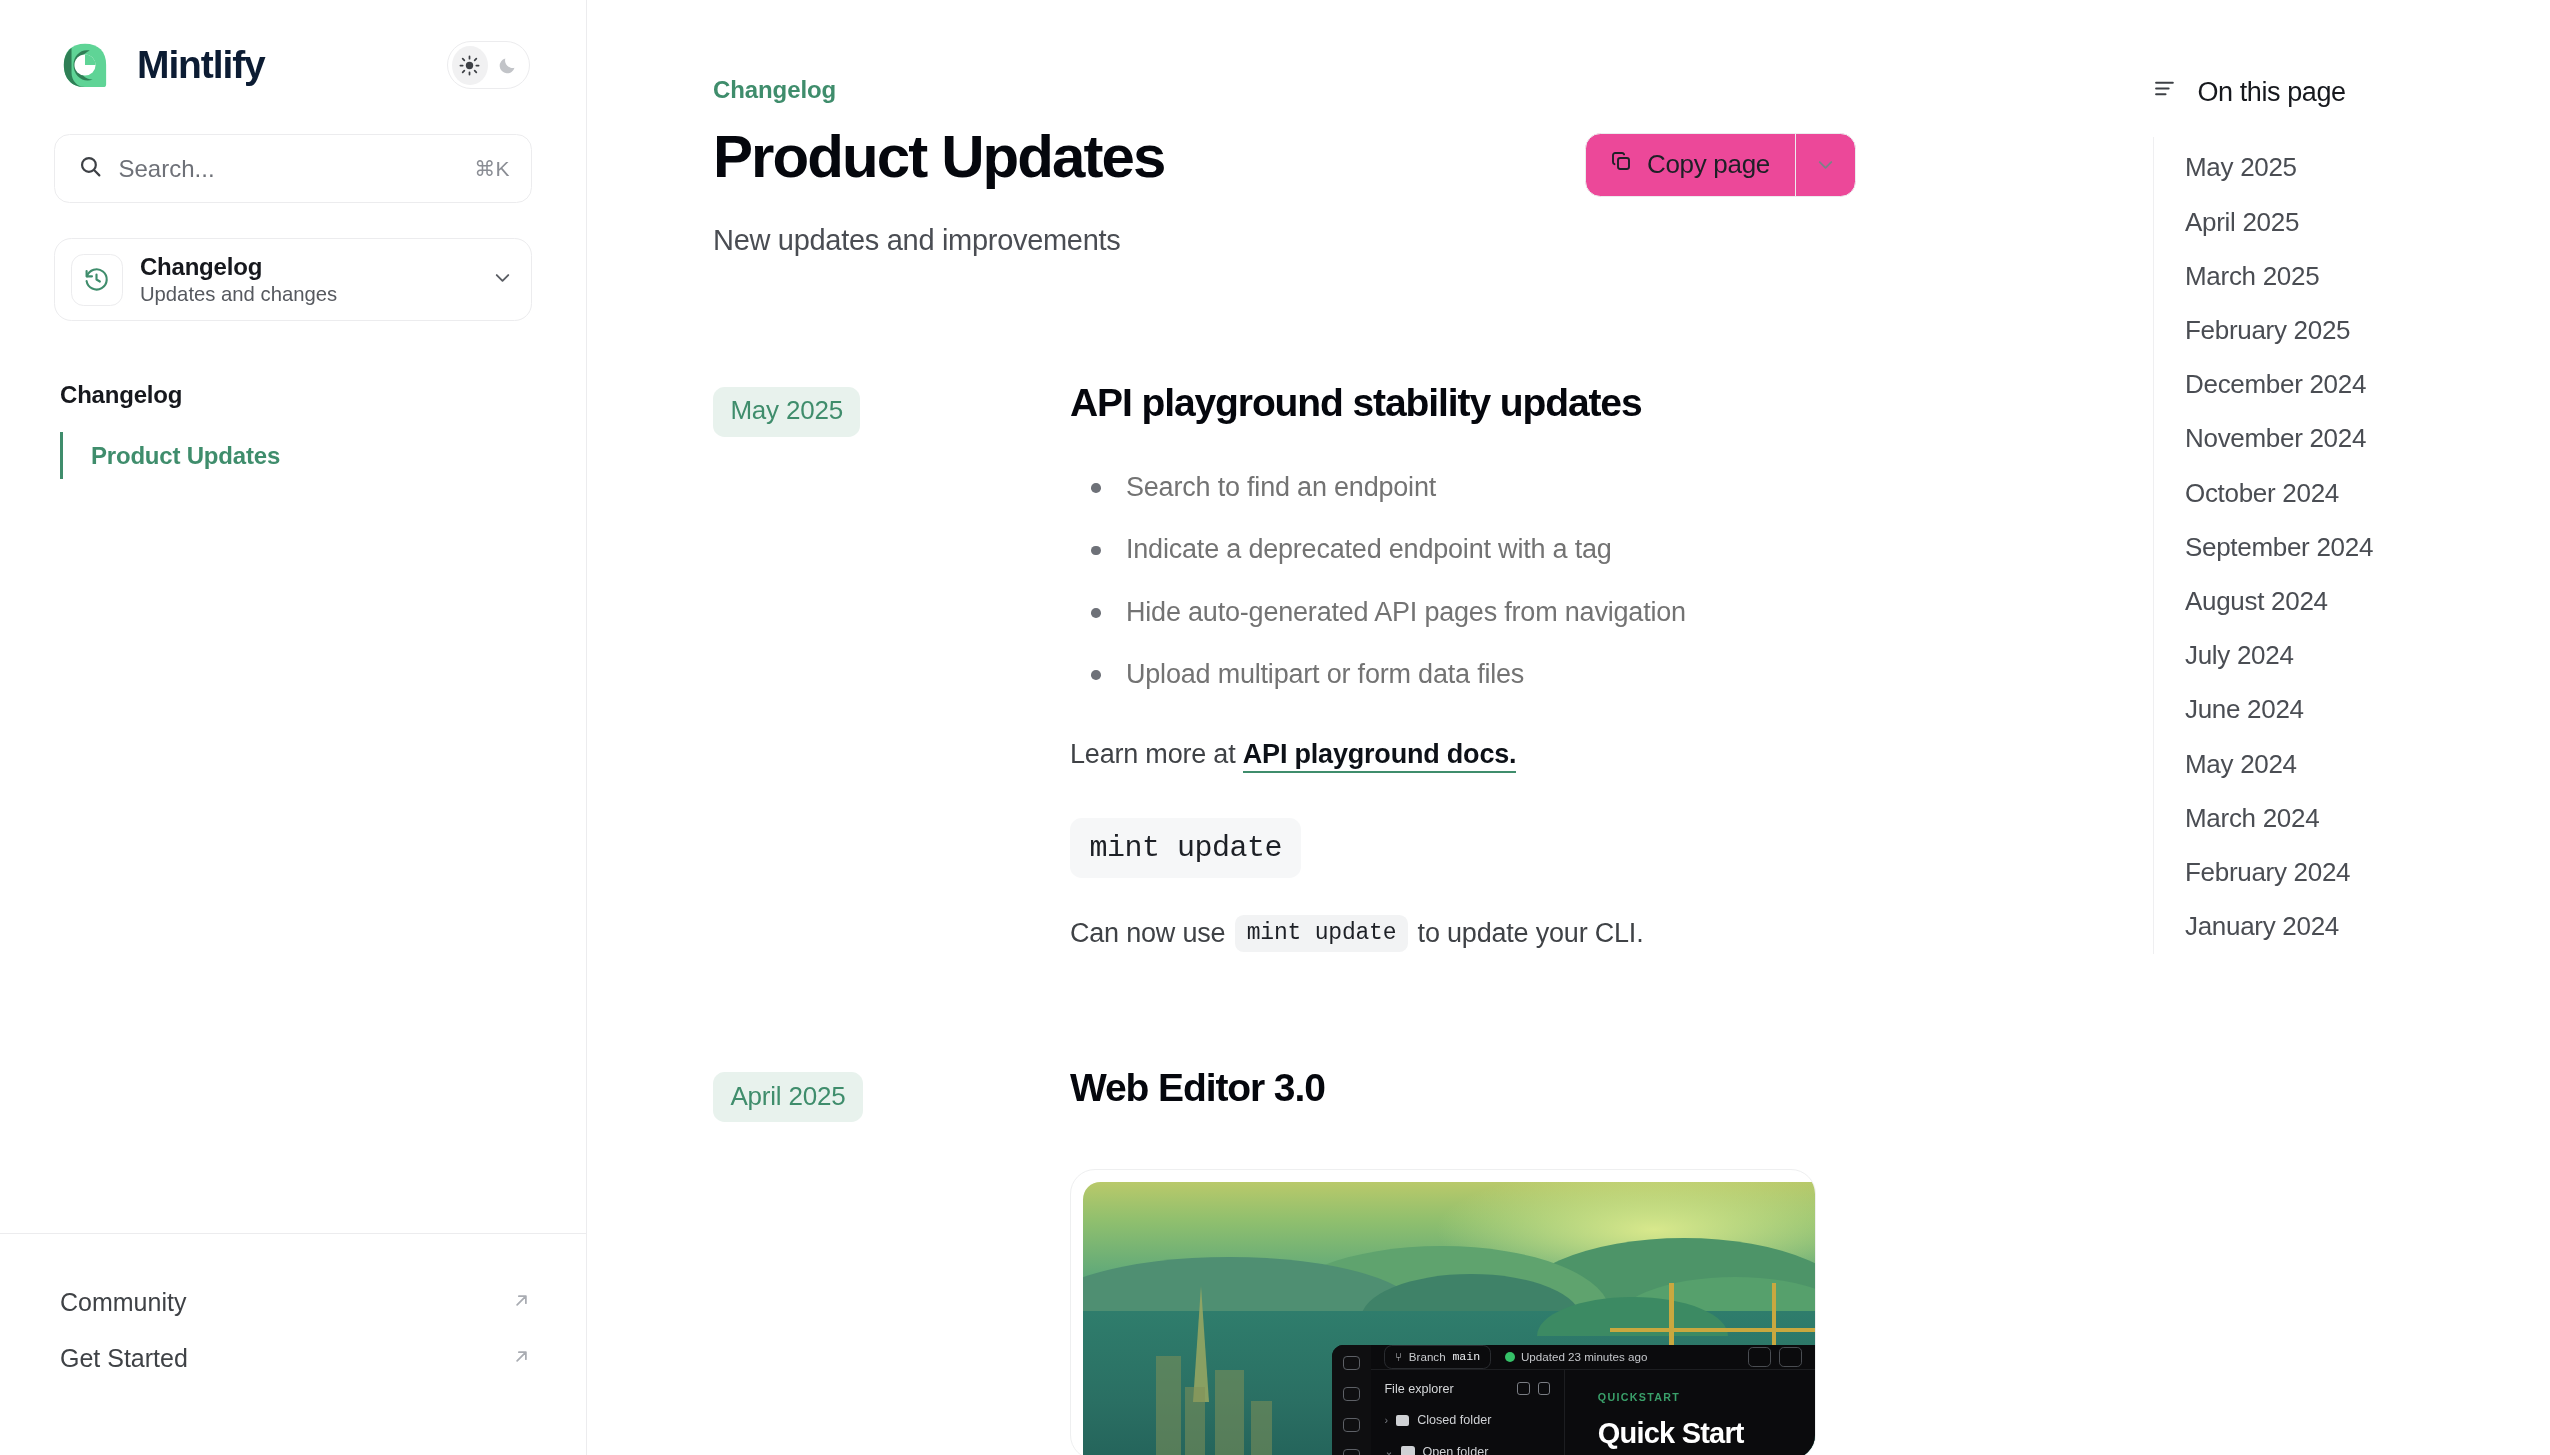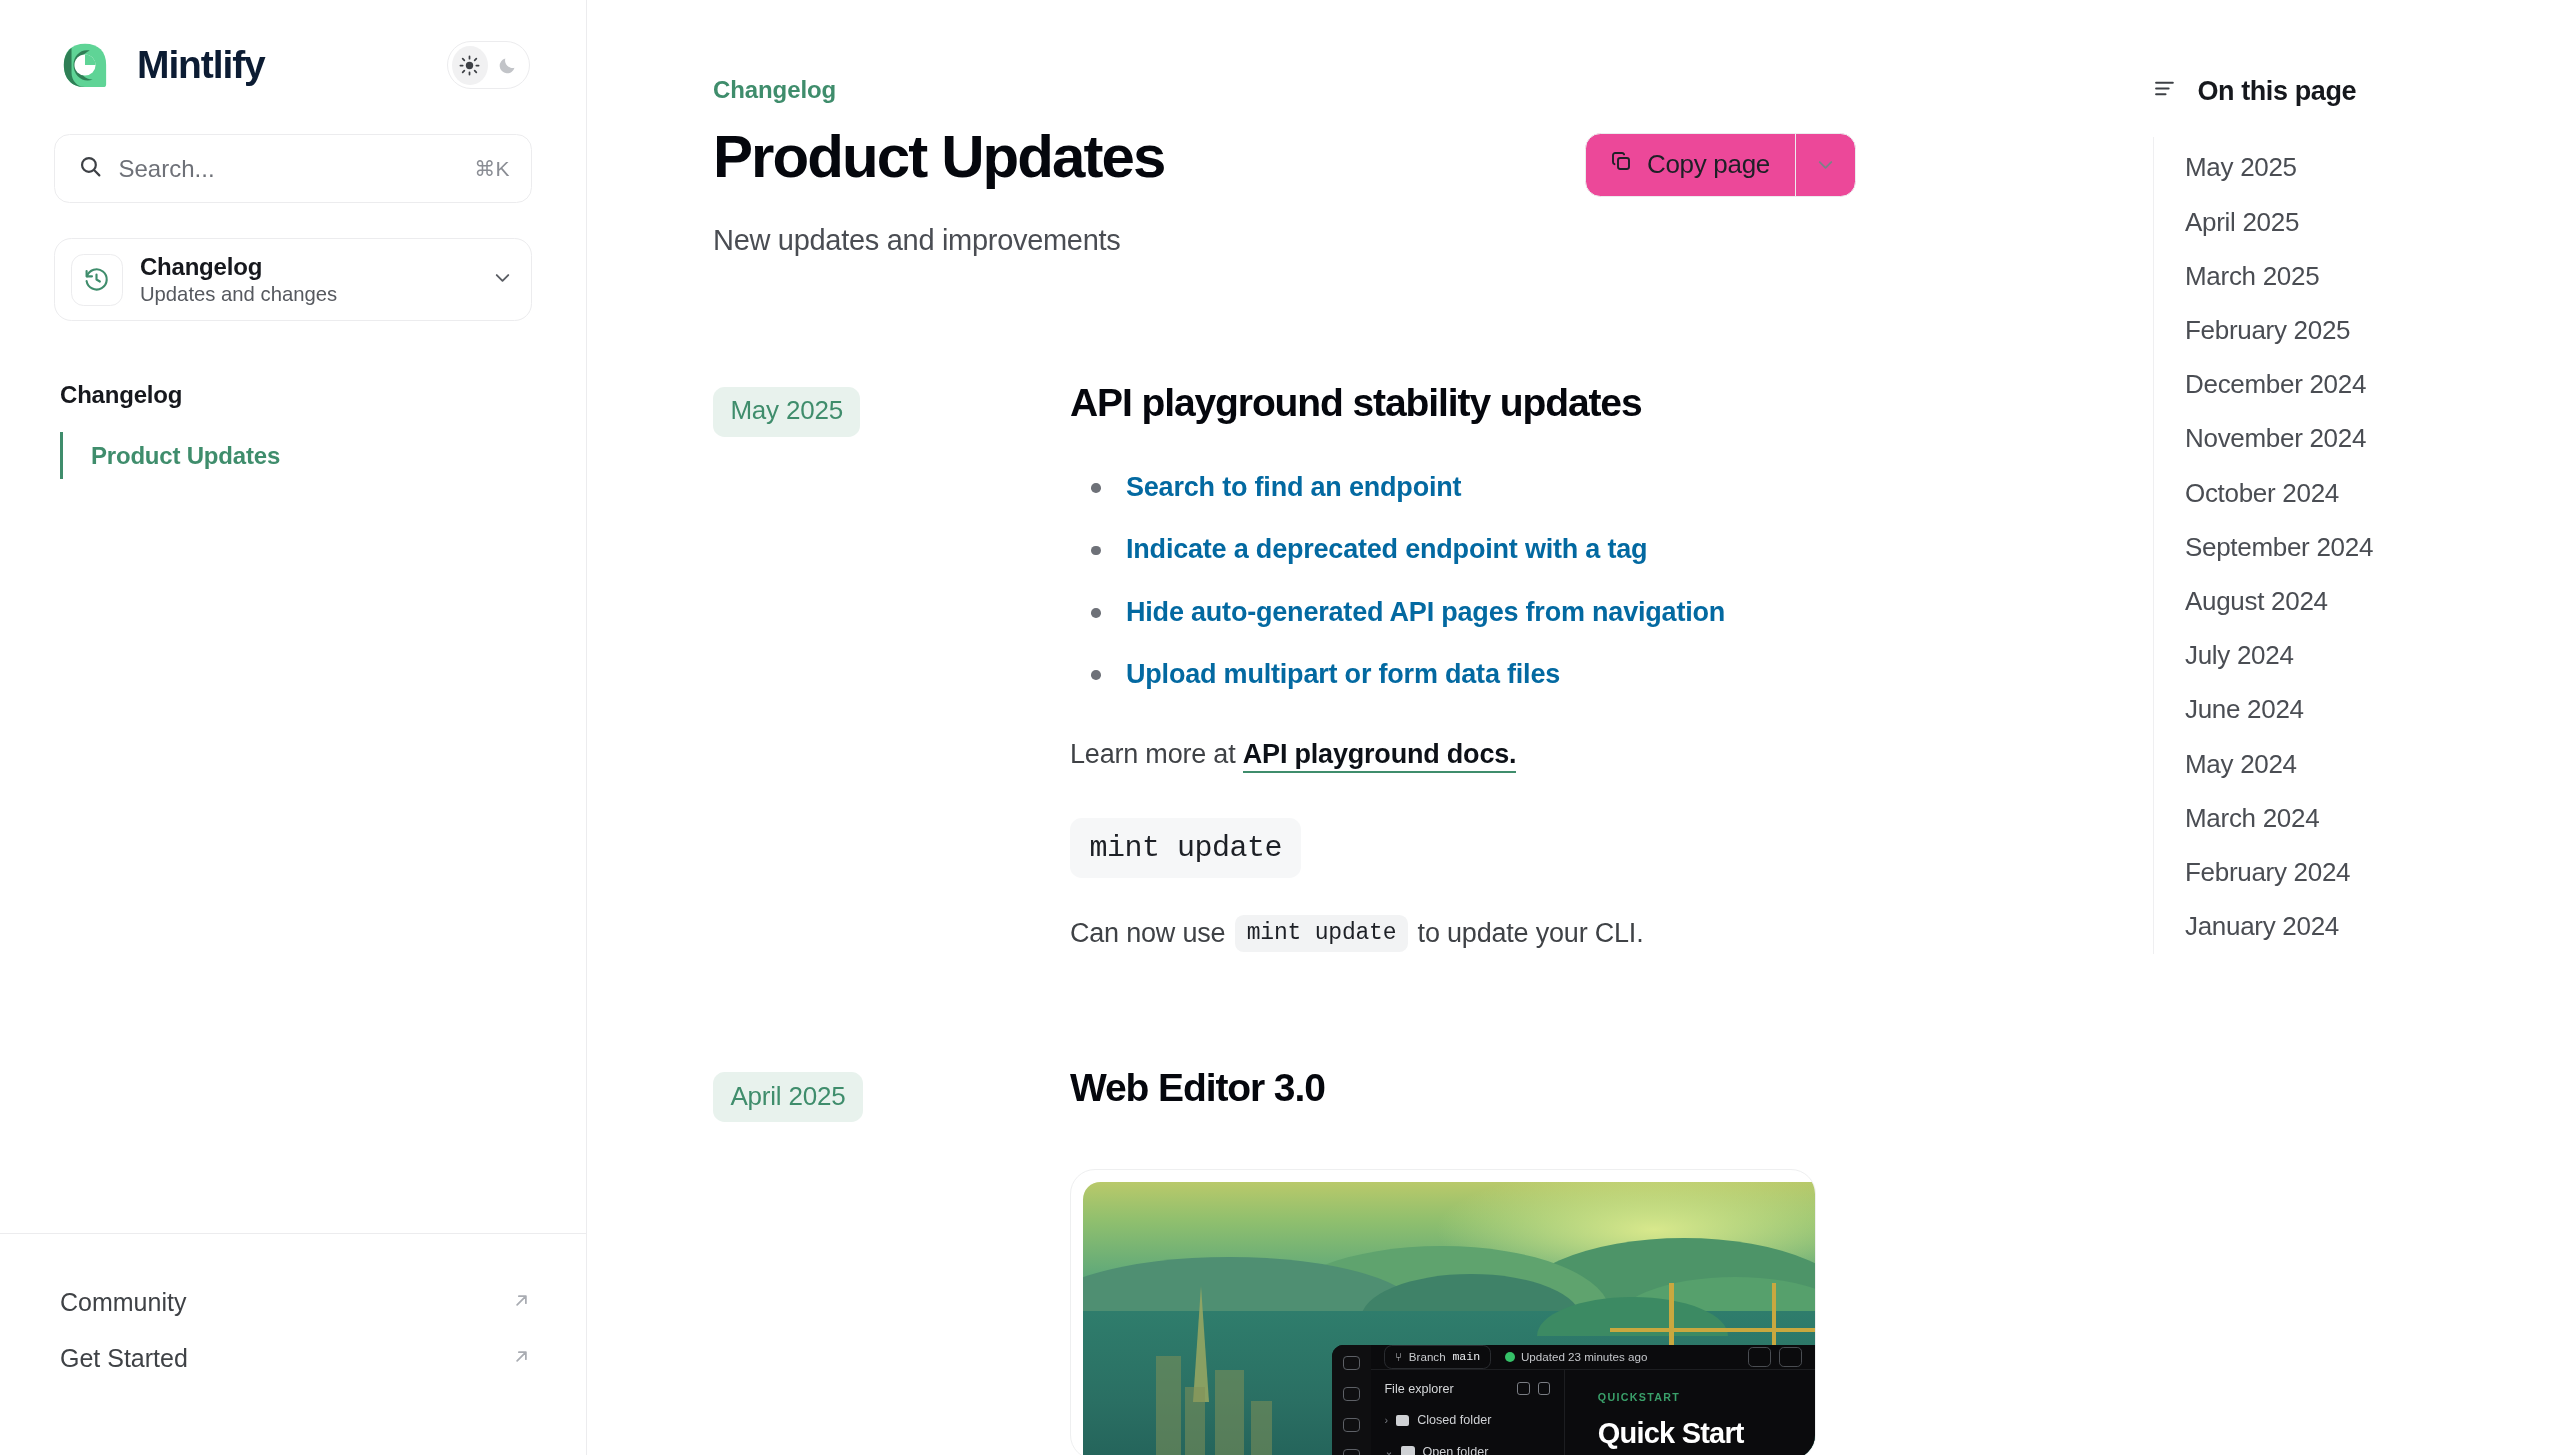--- a/index.html
+++ b/index.html
@@ -223,24 +223,23 @@
     color: #05070d;
     letter-spacing: -1.1px;
     line-height: 1.15;
   }
 
   .bullets { margin-top: 43px; list-style: none; }
   .bullets li {
     position: relative;
     padding-left: 56px;
     font-size: 27px;
-    color: #0369a1;
+    color: #737373;
     letter-spacing: -0.2px;
     line-height: 1.35;
-    font-weight: bold;
   }
   .bullets li + li { margin-top: 26px; }
   .bullets li::before {
     content: "";
     position: absolute;
     left: 21px; top: 14.5px;
     width: 9.7px; height: 9.7px;
     border-radius: 50%;
     background: #6e7178;
   }
@@ -426,24 +425,24 @@
 
   
   .toc {
     position: absolute;
     right: 0; top: 0;
     width: 426px;
     padding: 76px 0 0 0;
     height: 1455px;
   }
   .toc-head {
-    display: flex; gap: 19.4px;
+    display: flex; align-items: center; gap: 19.4px;
     padding-left: 29px;
     font-size: 27px;
-    font-weight: 700;
+    font-weight: 400;
     color: #16181d;
     letter-spacing: -0.4px;
   }
   .toc-list {
     margin-top: 29px;
     margin-left: 29px;
     border-left: 1.9px solid #efeff1;
     padding: 3.9px 0 0 0;
     list-style: none;
   }

